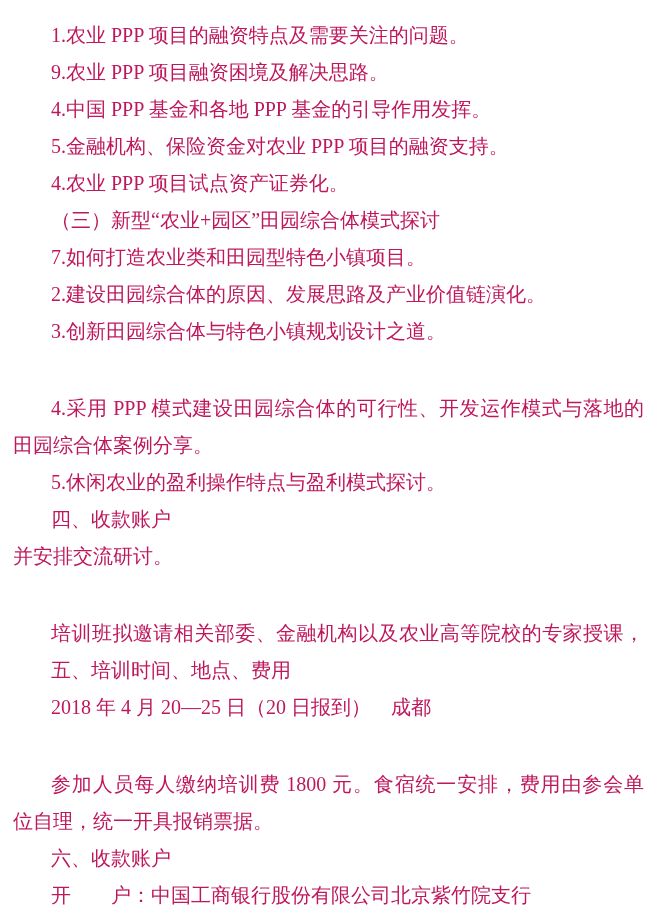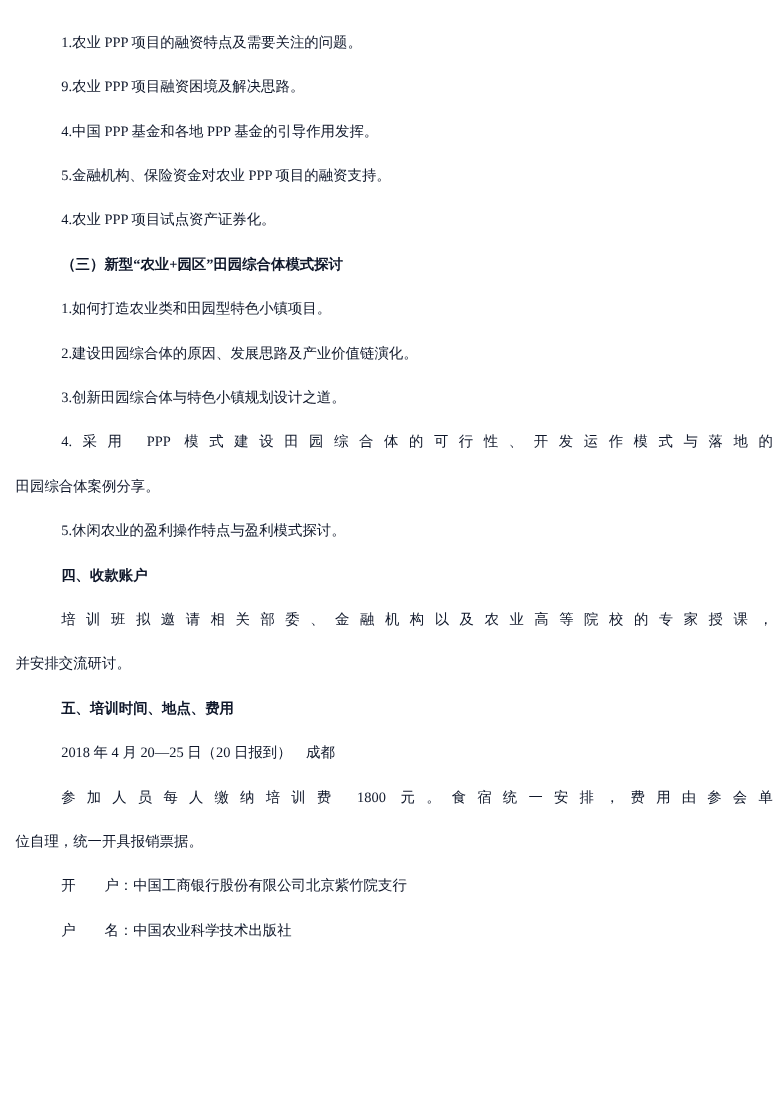--- a/index.html
+++ b/index.html
@@ -8,53 +8,55 @@
     width: 650px;
     height: 920px;
     background: #ffffff;
     box-sizing: border-box;
     padding: 17px 6px 0 13px;
     overflow: hidden;
   }
   .ln {
     margin: 0;
     font-family: "Liberation Serif", "DejaVu Serif", serif;
-    font-size: 12px;
+    font-size: 20px;
     line-height: 37px;
     height: 37px;
-    color: #0f172a;
+    color: #be185d;
     white-space: nowrap;
   }
   .indent { text-indent: 38px; }
-  .bold { font-weight: 700; }
+  .bold { font-weight: 400; }
   .stretch {
     white-space: normal;
     overflow: hidden;
     text-align: justify;
     text-align-last: justify;
+    margin-top: 40px;
   }
 </style>
 </head>
 <body>
 
 <div class="page">
   <p class="ln indent">1.农业 PPP 项目的融资特点及需要关注的问题。</p>
   <p class="ln indent">9.农业 PPP 项目融资困境及解决思路。</p>
   <p class="ln indent">4.中国 PPP 基金和各地 PPP 基金的引导作用发挥。</p>
   <p class="ln indent">5.金融机构、保险资金对农业 PPP 项目的融资支持。</p>
   <p class="ln indent">4.农业 PPP 项目试点资产证券化。</p>
   <p class="ln indent bold">（三）新型“农业+园区”田园综合体模式探讨</p>
-  <p class="ln indent">1.如何打造农业类和田园型特色小镇项目。</p>
+  <p class="ln indent">7.如何打造农业类和田园型特色小镇项目。</p>
   <p class="ln indent">2.建设田园综合体的原因、发展思路及产业价值链演化。</p>
   <p class="ln indent">3.创新田园综合体与特色小镇规划设计之道。</p>
   <p class="ln indent stretch">4.采用 PPP 模式建设田园综合体的可行性、开发运作模式与落地的</p>
   <p class="ln">田园综合体案例分享。</p>
   <p class="ln indent">5.休闲农业的盈利操作特点与盈利模式探讨。</p>
   <p class="ln indent bold">四、收款账户</p>
+  <p class="ln">并安排交流研讨。</p>
   <p class="ln indent stretch">培训班拟邀请相关部委、金融机构以及农业高等院校的专家授课，</p>
-  <p class="ln">并安排交流研讨。</p>
   <p class="ln indent bold">五、培训时间、地点、费用</p>
   <p class="ln indent">2018 年 4 月 20—25 日（20 日报到）　成都</p>
   <p class="ln indent stretch">参加人员每人缴纳培训费 1800 元。食宿统一安排，费用由参会单</p>
   <p class="ln">位自理，统一开具报销票据。</p>
+  <p class="ln indent bold">六、收款账户</p>
   <p class="ln indent">开　　户：中国工商银行股份有限公司北京紫竹院支行</p>
   <p class="ln indent">户　　名：中国农业科学技术出版社</p>
 </div>
 
 </body></html>

